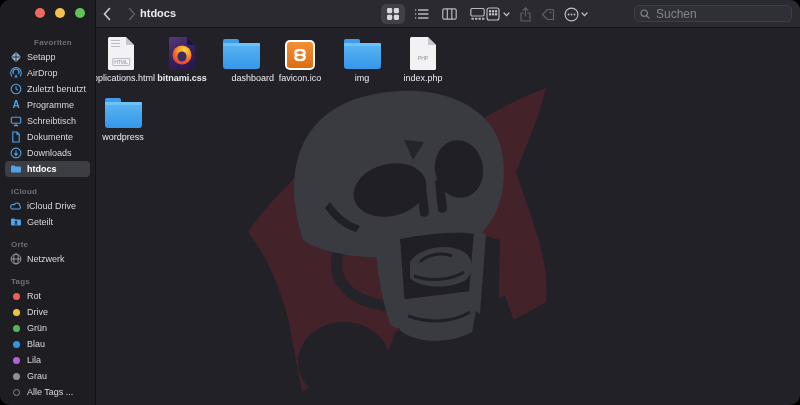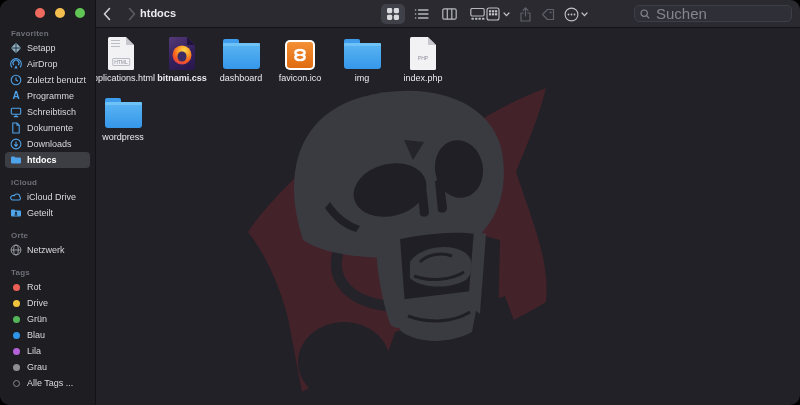--- a/index.html
+++ b/index.html
@@ -10,21 +10,21 @@
   .artwork{position:absolute;left:0;top:0;width:800px;height:405px;z-index:1;pointer-events:none;}
 
   
   .sidebar{position:absolute;left:0;top:0;width:96px;height:405px;background:#1d1d22;z-index:4;border-right:1px solid #131317;}
   .traffic{position:relative;height:26px;}
   .tl{position:absolute;top:8px;width:10px;height:10px;border-radius:50%;}
   .tl.close{left:35px;background:#ee6a5f;}
   .tl.min{left:55px;background:#f4bf4f;}
   .tl.max{left:75px;background:#61c555;}
   .side-header{margin:10px 0 2px 11px;font-size:8px;font-weight:700;color:#6f6f79;letter-spacing:.2px;}
-  .side-header.first{margin-top:3px;}
+  .side-header.first{margin-top:12px;text-align:center;}
   .side-row{display:flex;align-items:center;gap:5px;height:16px;margin:0 5px;padding:0 5px;border-radius:4px;
             font-size:9px;color:#d9d9dd;white-space:nowrap;cursor:default;}
   .side-row.selected{background:#3d3d44;color:#fff;font-weight:700;}
   .side-ic{width:12px;height:12px;flex:0 0 12px;display:flex;align-items:center;justify-content:center;}
   .glyph-a{font-size:10px;font-weight:700;color:#4fa3e9;line-height:12px;}
   .tag-dot{width:7px;height:7px;border-radius:50%;margin:0 2.5px;}
   .tag-dot.outline{background:transparent !important;border:1px solid #86868e;}
 
   
   .toolbar{position:absolute;left:96px;top:0;width:704px;height:28px;background:#2a2a30;z-index:3;border-bottom:1px solid #141418;}
@@ -32,21 +32,21 @@
   .navbtn{width:16px;height:16px;display:flex;align-items:center;justify-content:center;}
   .wtitle{position:absolute;left:44px;top:0;line-height:27px;font-size:11px;font-weight:700;color:#e9e9ee;}
   .views{position:absolute;left:285px;top:4px;display:flex;gap:4px;}
   .viewbtn{width:24px;height:20px;border-radius:5px;display:flex;align-items:center;justify-content:center;}
   .viewbtn.selected{background:#404048;}
   .actions{position:absolute;left:390px;top:4px;height:20px;display:flex;align-items:center;}
   .actbtn{display:flex;align-items:center;justify-content:center;margin-right:9px;}
   .chev{margin-left:2px;}
   .search{position:absolute;left:538px;top:5px;width:158px;height:17px;background:#2f2f37;border:1px solid #3e3e47;
           border-radius:5px;display:flex;align-items:center;padding:0 5px;gap:4px;}
-  .search input{flex:1;background:transparent;border:none;outline:none;font-size:15px;color:#d8d8dc;min-width:0;}
+  .search input{flex:1;background:transparent;border:none;outline:none;font-size:12px;color:#d8d8dc;min-width:0;}
   .search input::placeholder{color:#85858d;}
 
   
   .cell{position:absolute;width:66px;text-align:center;z-index:2;cursor:default;}
   .cell .icwrap{height:37px;display:flex;align-items:flex-end;justify-content:center;}
   .cell .fname{margin-top:3px;font-size:9px;color:#ebebf0;white-space:nowrap;}
 
   .icon-folder{width:37px;height:26px;position:relative;background:linear-gradient(180deg,#5ab5f2,#3697ea);
                border-radius:2px 3px 3px 3px;margin-bottom:1px;}
   .icon-folder::before{content:"";position:absolute;top:-4px;left:0;width:16px;height:5px;background:#3d9ceb;border-radius:2px 2px 0 0;}
@@ -358,21 +358,21 @@
   <div class="cell" style="left:149px;top:33px;font-weight:bold;">
     <div class="icwrap">
         <div class="icon-ffdoc">
           <span class="fold"></span>
           <span class="ff"></span>
         </div>
       </div>
     <div class="fname">bitnami.css</div>
   </div>
 
-  <div class="cell" style="left:208px;top:33px;">
+  <div class="cell" style="left:208px;top:33px;text-align:right;">
     <div class="icwrap">
         <div class="icon-folder"></div>
       </div>
     <div class="fname">dashboard</div>
   </div>
 
   <div class="cell" style="left:267px;top:33px;">
     <div class="icwrap">
       <div class="icon-xampp">
         <div class="inner">

